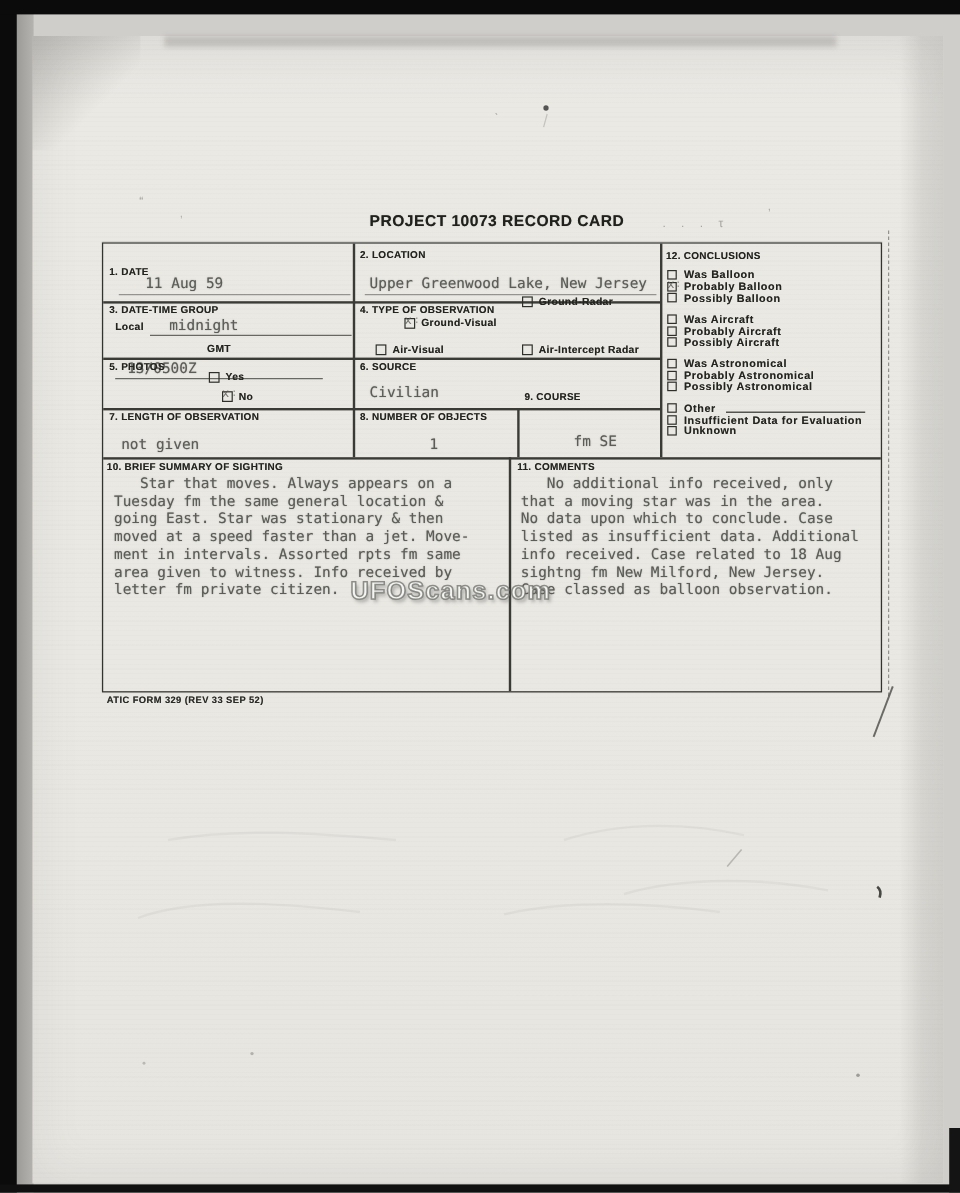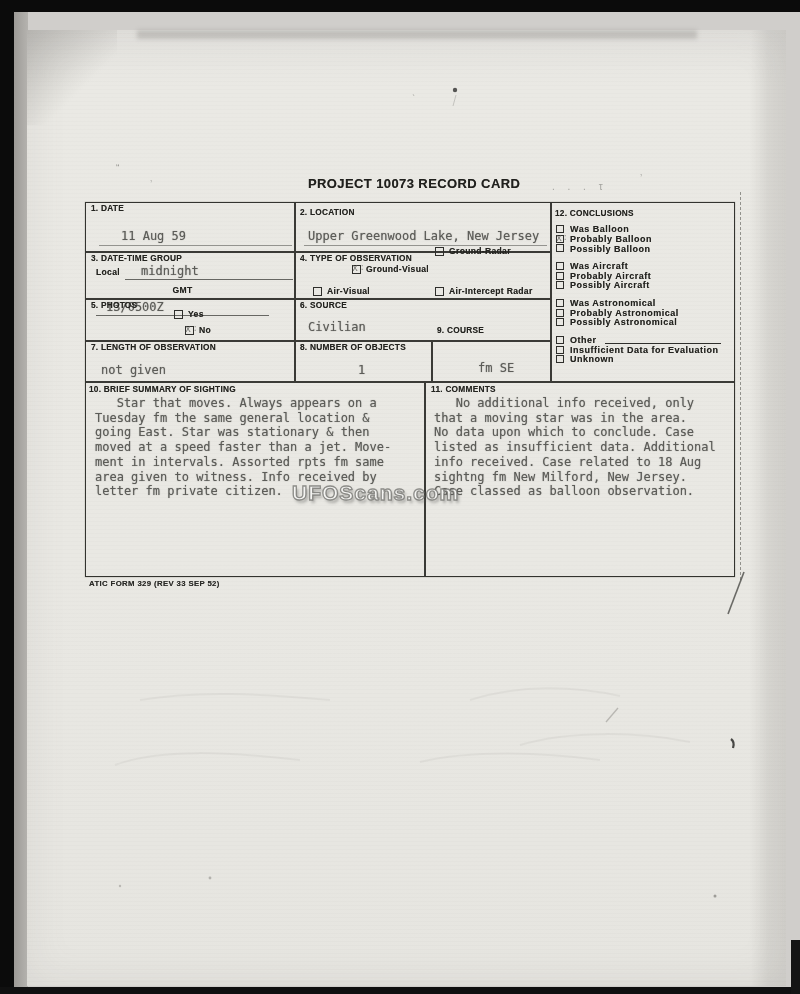--- a/index.html
+++ b/index.html
@@ -90,40 +90,40 @@
 
     <div class="hl" style="left:0;top:48px;width:464px;"></div>
     <div class="hl" style="left:0;top:95px;width:464px;"></div>
     <div class="hl" style="left:0;top:137px;width:464px;"></div>
     <div class="hl" style="left:0;top:178px;width:648px;"></div>
     <div class="vl" style="left:208px;top:0;height:178px;"></div>
     <div class="vl" style="left:345px;top:137px;height:41px;"></div>
     <div class="vl" style="left:464px;top:0;height:178px;"></div>
     <div class="vl" style="left:338px;top:178px;height:195px;"></div>
 
-    <div class="lbl" style="left:5px;top:0;">1. DATE</div>
+    <div class="lbl" style="left:5px;top:18px;">1. DATE</div>
     <div class="typed" style="left:35px;top:26px;">11 Aug 59</div>
     <div class="uline" style="left:13px;top:29px;width:193px;height:13px;"></div>
 
     <div class="lbl" style="left:214px;top:4px;">2. LOCATION</div>
     <div class="typed" style="left:222px;top:26px;">Upper Greenwood Lake, New Jersey</div>
     <div class="uline" style="left:218px;top:29px;width:243px;height:13px;"></div>
 
     <div class="lbl" style="left:5px;top:50px;">3. DATE-TIME GROUP</div>
     <div class="row" style="left:10px;top:61px;">
       <span class="opt">Local</span>
       <span class="typed" style="position:static;border-bottom:1px solid rgba(70,70,66,.8);width:152px;padding-left:16px;height:15px;">midnight</span>
     </div>
     <div class="row" style="left:10px;top:82px;flex-direction:column;">
       <span class="opt">GMT</span>
       <span class="typed" style="position:static;border-bottom:1px solid rgba(70,70,66,.8);width:163px;padding-left:10px;height:15px;">13/0500Z</span>
     </div>
 
     <div class="lbl" style="left:214px;top:50px;">4. TYPE OF OBSERVATION</div>
-    <div class="row" style="left:240px;top:61px;padding-left:26px;">
+    <div class="row" style="left:225px;top:61px;padding-left:26px;">
       <span class="cb checked"></span>
       <span class="opt">Ground-Visual</span>
     </div>
     <div class="row" style="left:349px;top:43px;align-items:center;">
       <span class="cb"></span>
       <span class="opt">Ground-Radar</span>
     </div>
     <div class="row" style="left:227px;top:83px;">
       <span class="cb"></span>
       <span class="opt">Air-Visual</span>

